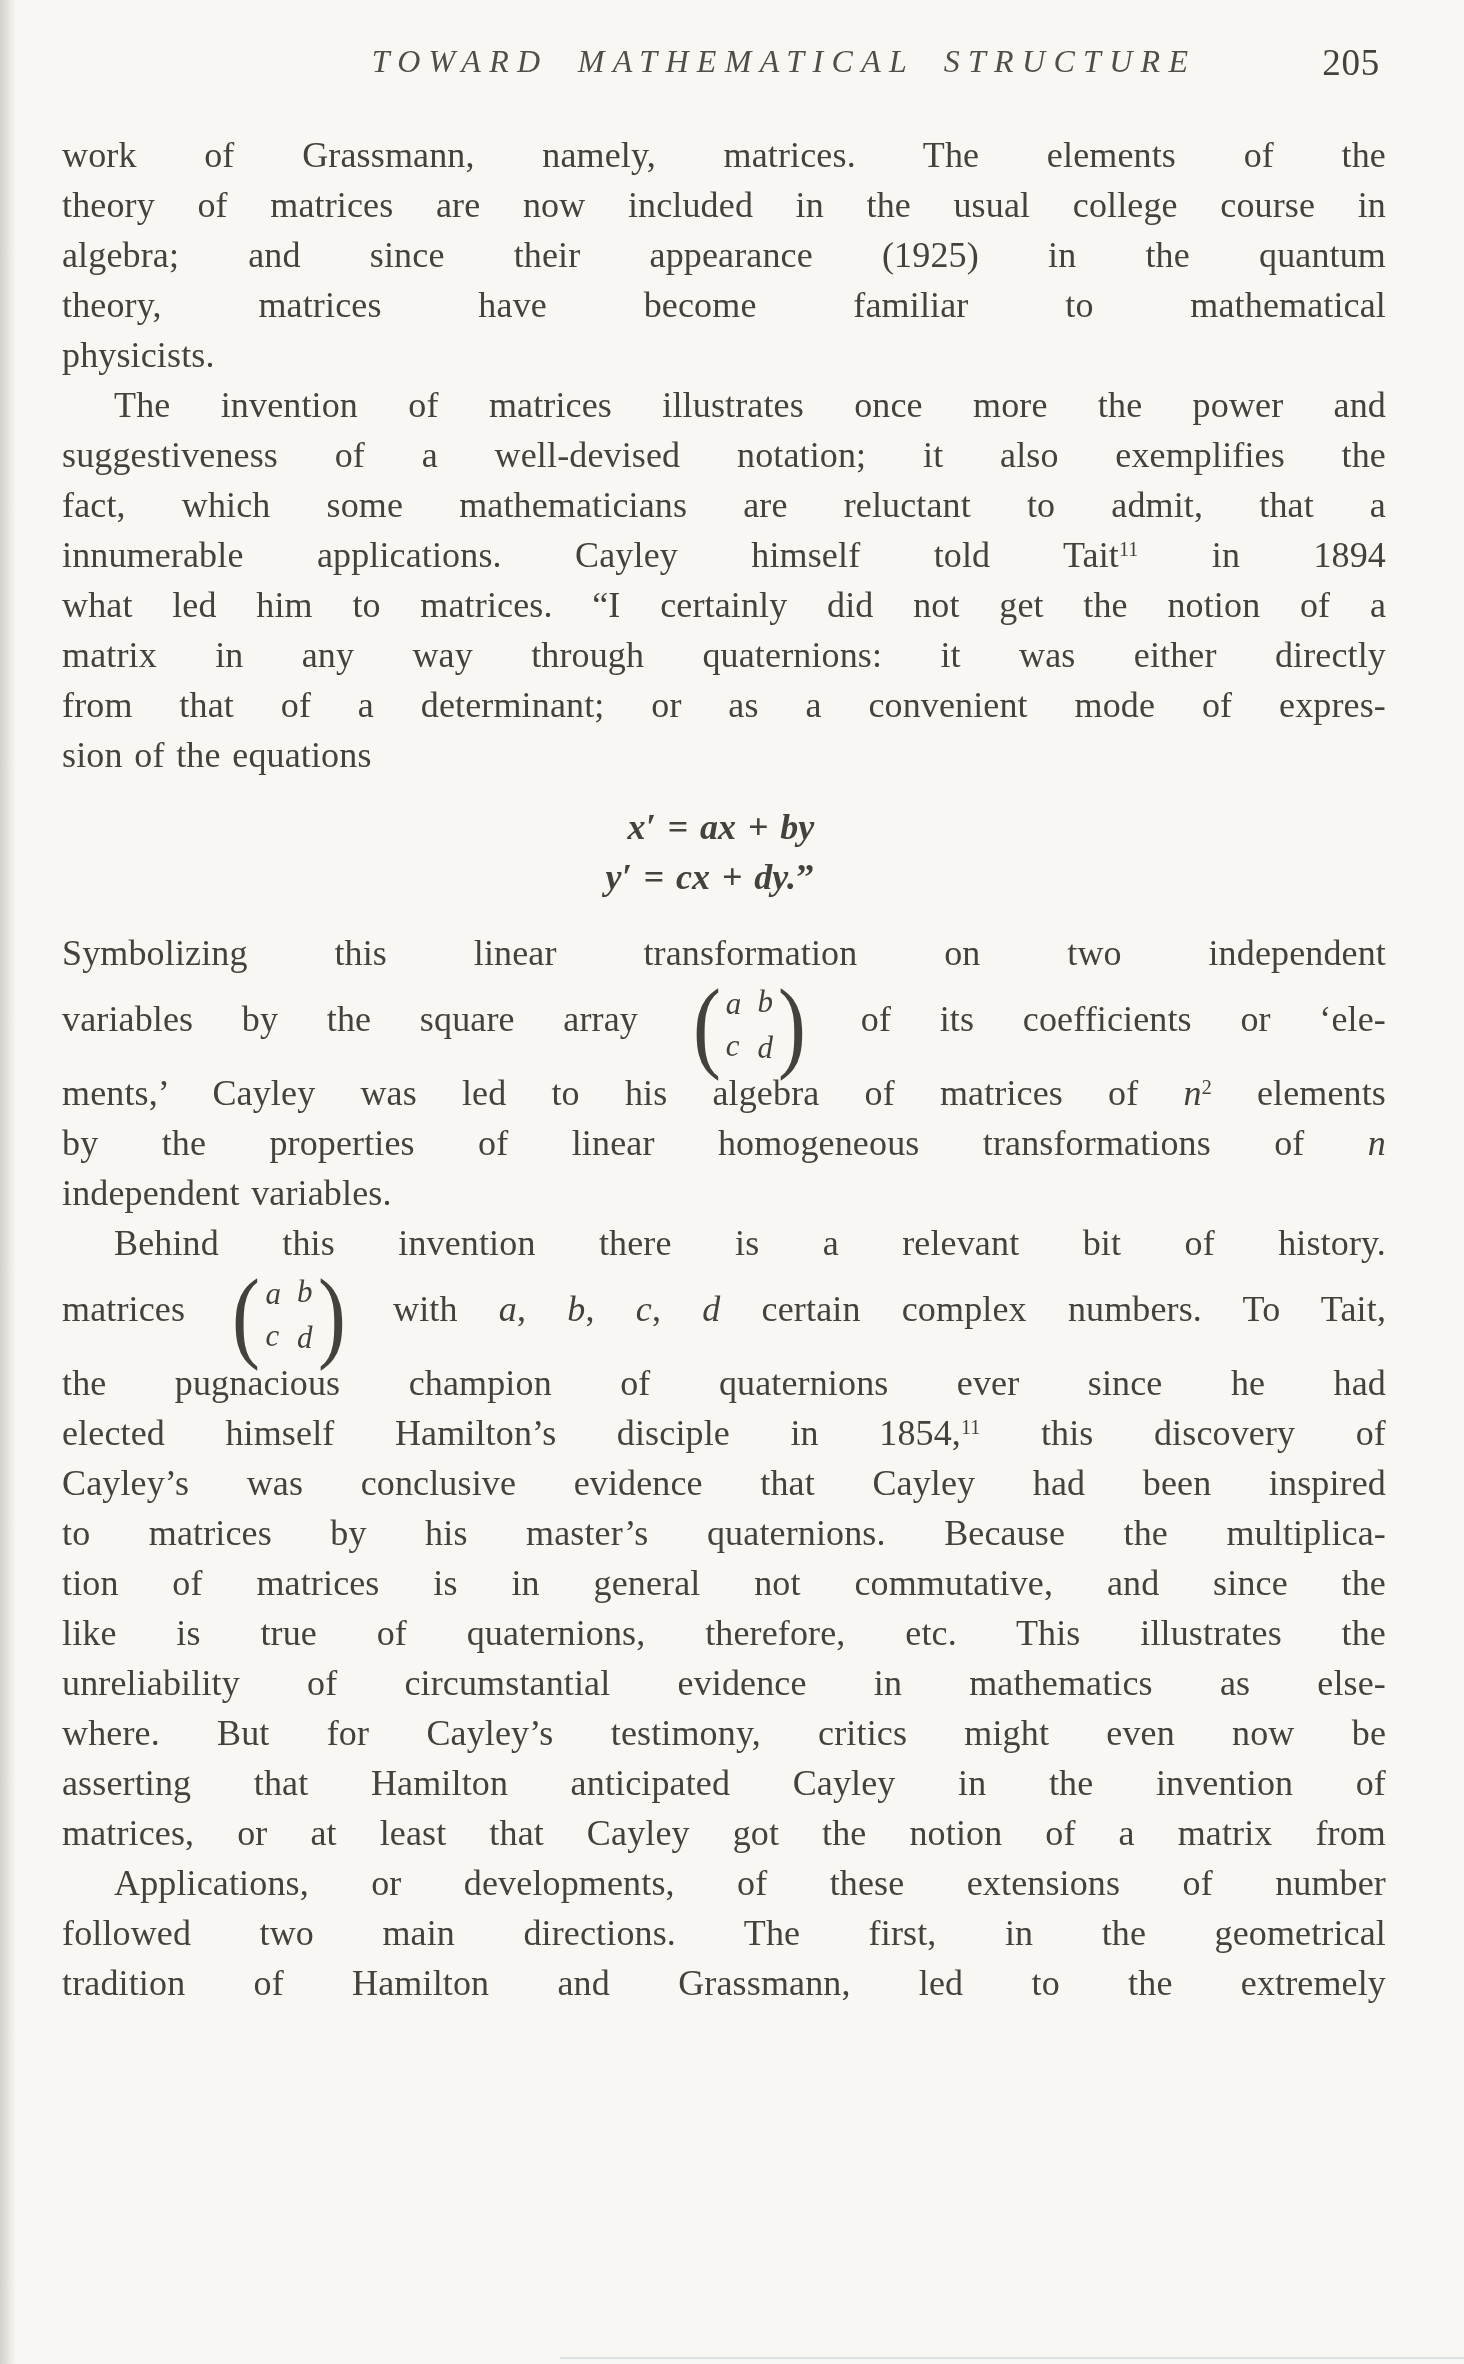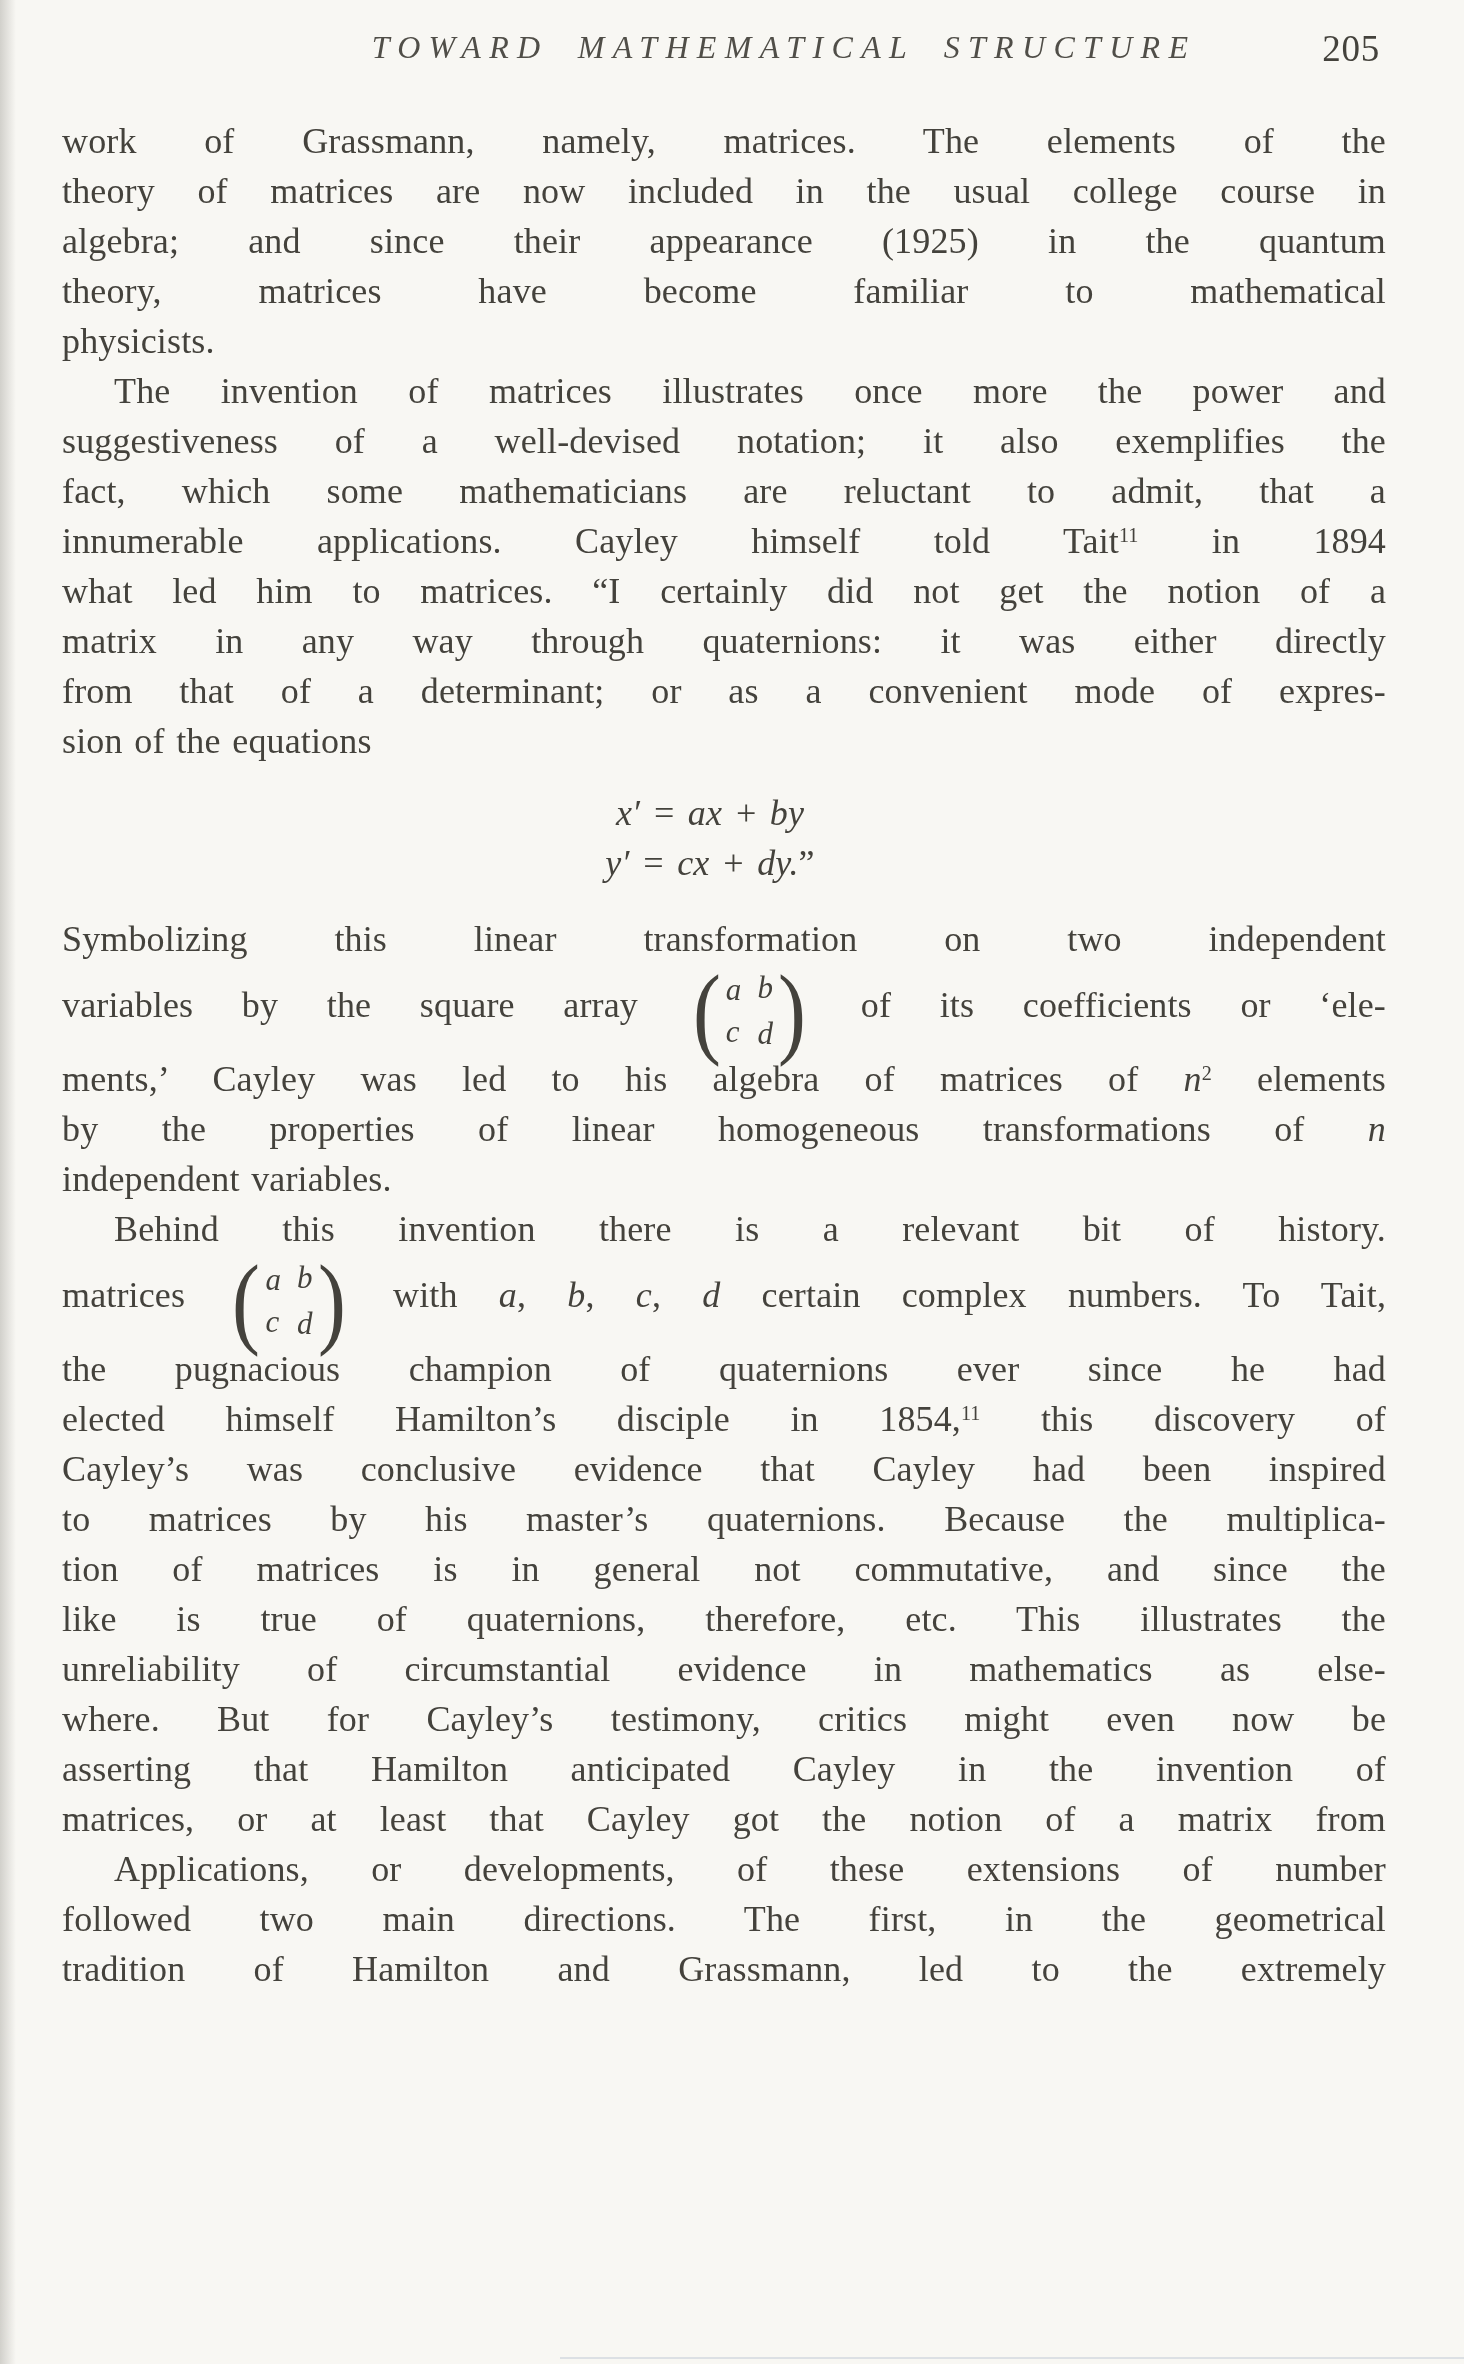--- a/index.html
+++ b/index.html
@@ -20,21 +20,21 @@
   .gutter{
     position:absolute;left:0;top:0;bottom:0;width:16px;
     background:linear-gradient(to right, rgba(110,108,100,0.28), rgba(110,108,100,0));
     pointer-events:none;
   }
   .scan-line{
     position:absolute;left:560px;right:0;bottom:5px;height:2px;
     background:var(--scan-line);
   }
   .text-block{
-    position:absolute;left:62px;top:22px;width:1324px;
+    position:absolute;left:62px;top:36px;width:1324px;
   }
   .running-header{position:relative;height:54px;}
   .header-title{
     display:block;text-align:center;
     padding-left:120px;
     font-style:italic;
     font-size:32px;line-height:50px;
     letter-spacing:0.26em;word-spacing:0.40em;
     color:var(--header-ink);
     white-space:nowrap;
@@ -84,22 +84,23 @@
     font-size:31px;line-height:42px;
     text-align:center;
   }
   .mx .cell.c-b{transform:translateY(-2px);}
   .mx .cell.c-d{transform:translateY(2px);}
   .eq-wrap{
     text-align:center;
     margin:22px 0 26px;
   }
   .eq-inner{
-    display:inline-block;text-align:center;
+    display:inline-block;text-align:right;
     transform:translateX(-14px);
+    font-weight:bold;
   }
   .eq-line{font-size:36px;line-height:50px;}
 </style>
 </head>
 <body>
 
 <div class="page">
   <div class="gutter"></div>
   <div class="text-block">
     <div class="running-header">

